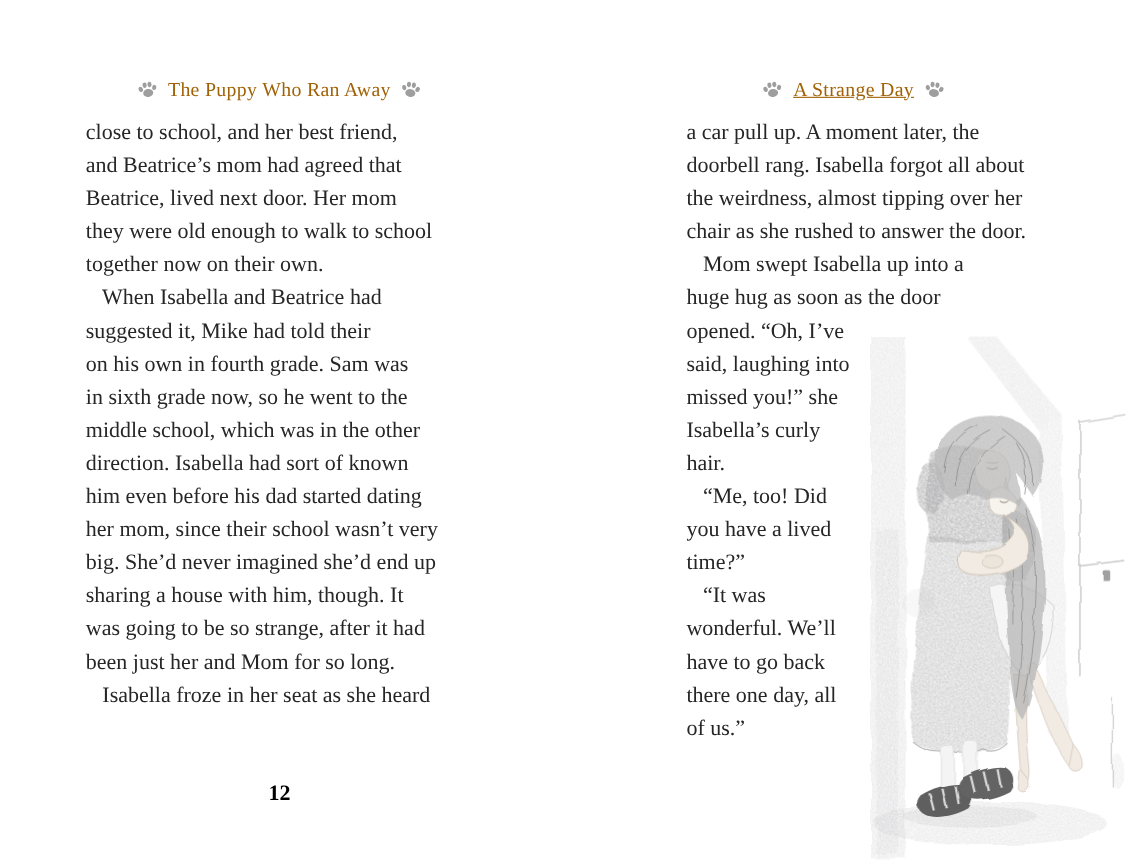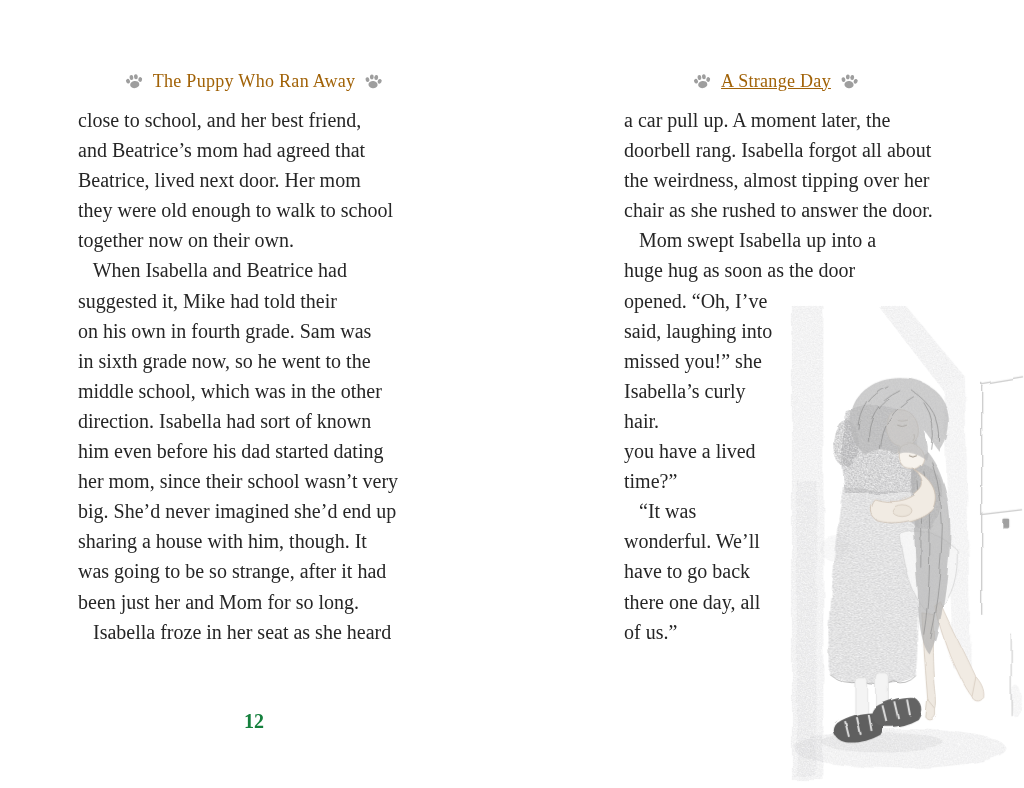--- a/index.html
+++ b/index.html
@@ -22,21 +22,21 @@
   .paw { width: 19px; height: 17px; flex: 0 0 auto; }
   .page-text {
     position: absolute; top: 105px; width: 368px;
     font-size: 20px; line-height: 30.1px;
   }
   #text-left  { left: 78px; }
   #text-right { left: 624px; }
   .line { white-space: pre; height: 30.1px; }
   .page-number {
     position: absolute; left: 78px; top: 710px; width: 352px;
-    text-align: center; font-size: 20px; font-weight: bold; color: #15803d;
+    text-align: center; font-size: 20px; font-weight: bold; color: #000000;
   }
   .illus {
     position: absolute; left: 784px; top: 300px;
     width: 240px; height: 488px;
   }
 </style>
 </head>
 <body>
 
 <div>
@@ -110,20 +110,21 @@
       <div class="line">doorbell rang. Isabella forgot all about</div>
       <div class="line">the weirdness, almost tipping over her</div>
       <div class="line">chair as she rushed to answer the door.</div>
       <div class="line">   Mom swept Isabella up into a</div>
       <div class="line">huge hug as soon as the door</div>
       <div class="line">opened. “Oh, I’ve</div>
       <div class="line">said, laughing into</div>
       <div class="line">missed you!” she</div>
       <div class="line">Isabella’s curly</div>
       <div class="line">hair.</div>
+      <div class="line">   “Me, too! Did</div>
       <div class="line">you have a lived</div>
       <div class="line">time?”</div>
       <div class="line">   “It was</div>
       <div class="line">wonderful. We’ll</div>
       <div class="line">have to go back</div>
       <div class="line">there one day, all</div>
       <div class="line">of us.”</div>
     </div>
 
   <div class="page-number">12</div>

